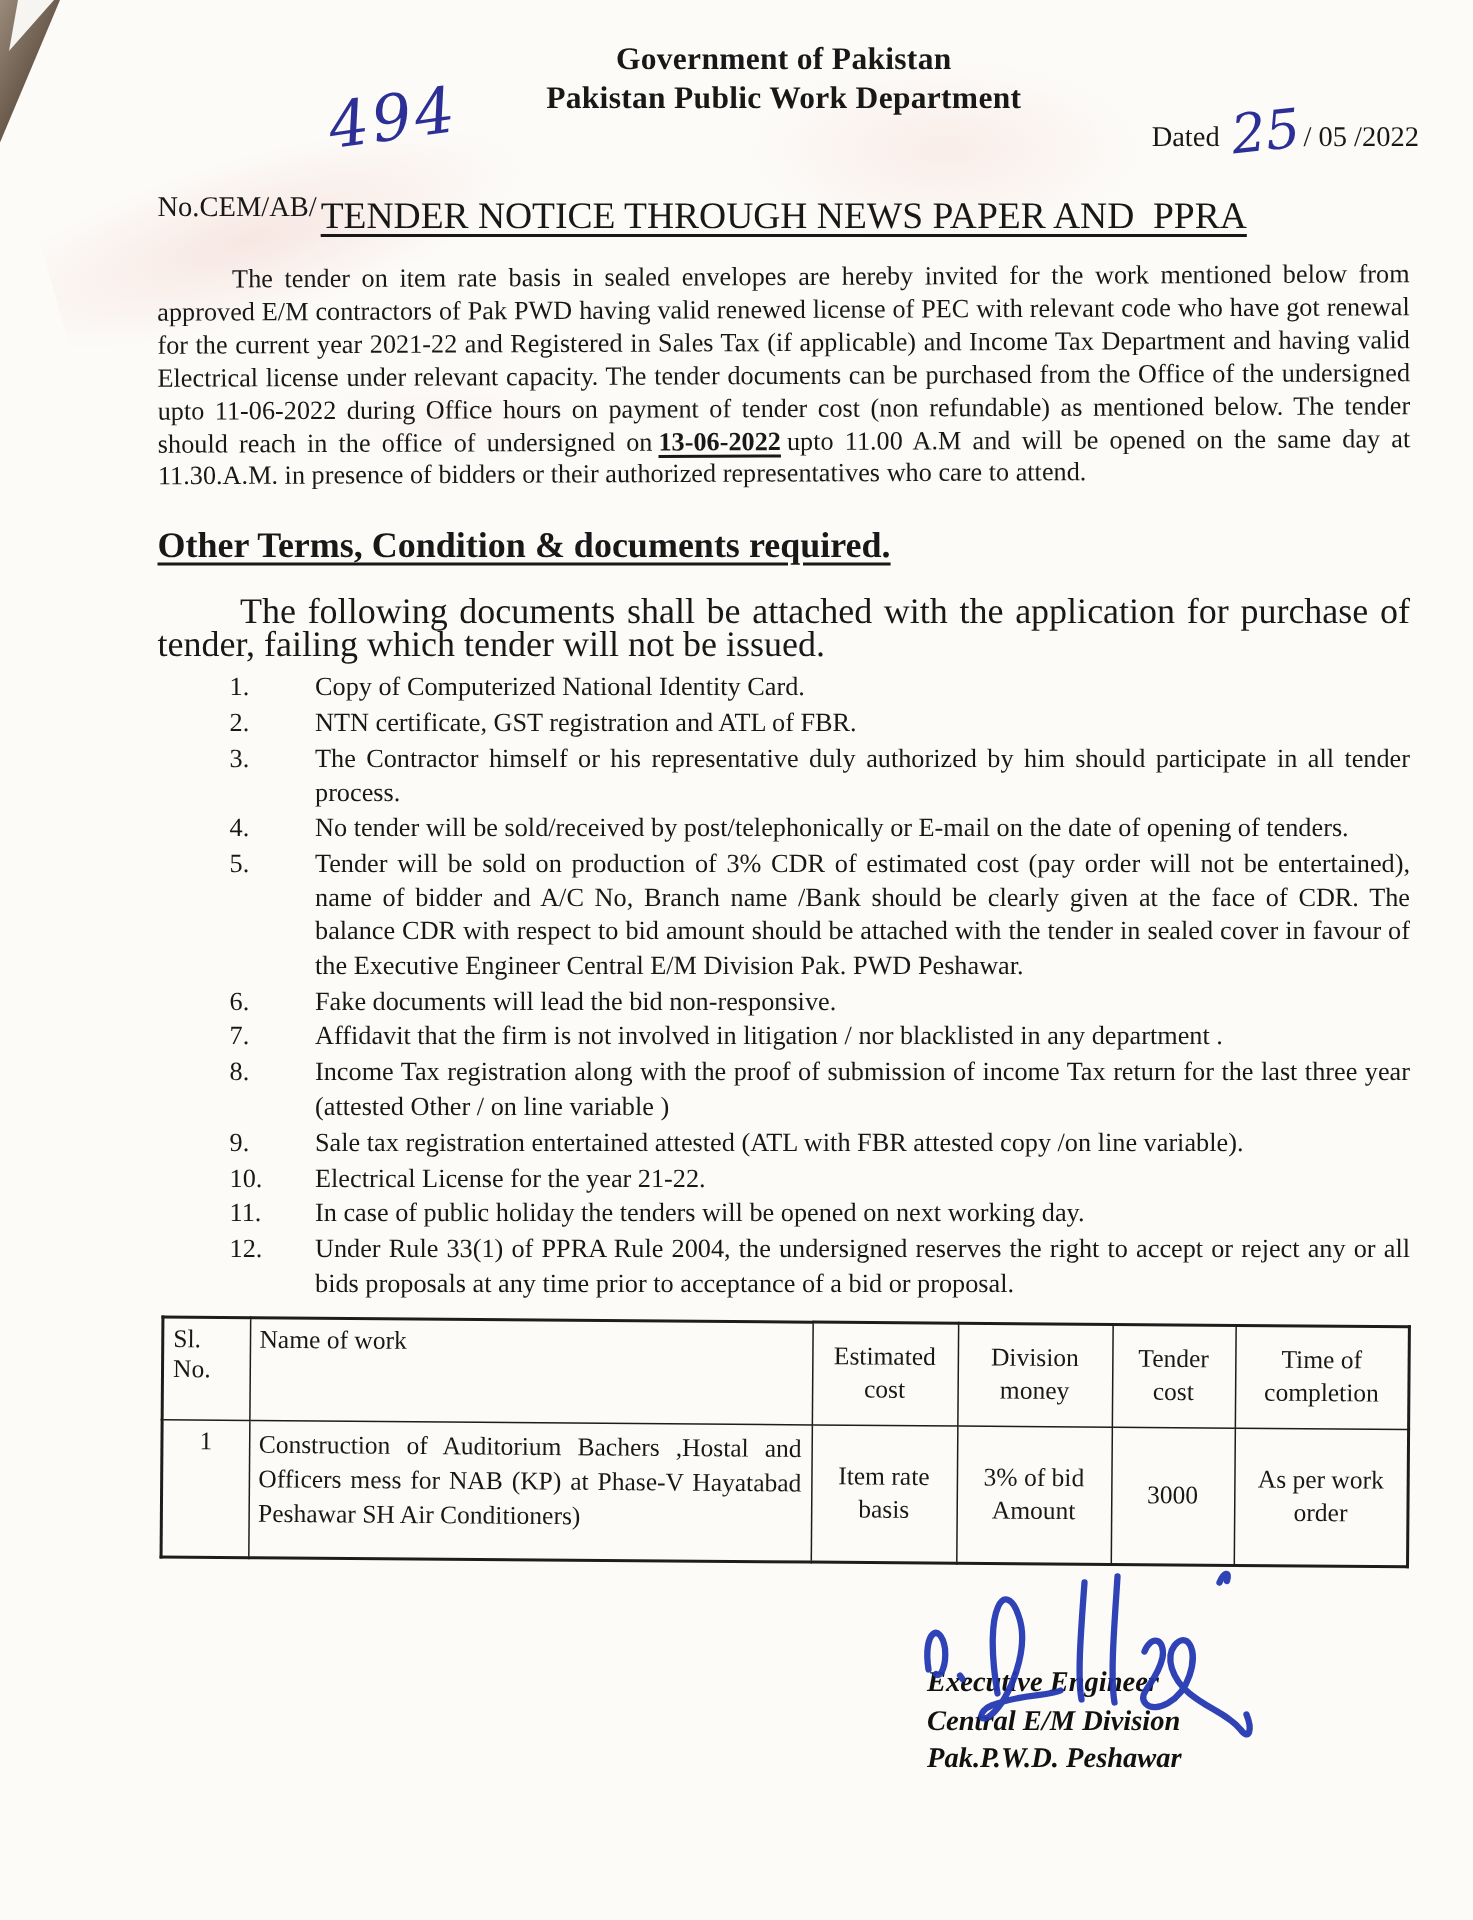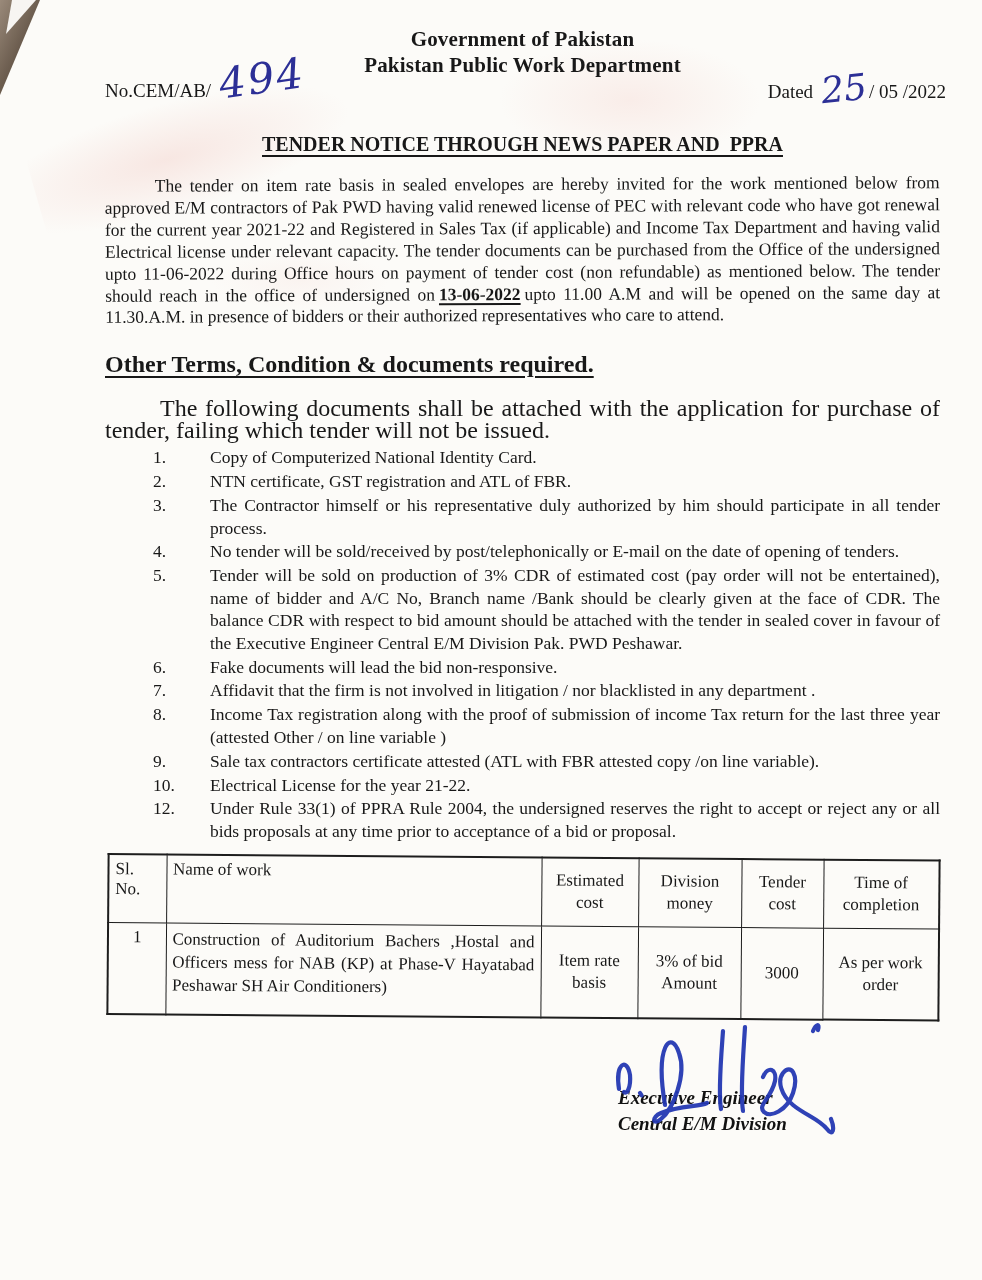--- a/index.html
+++ b/index.html
@@ -27,30 +27,30 @@
   .smudge2{left:490px;top:35px;width:280px;height:130px;
     background:radial-gradient(ellipse,rgba(245,217,211,0.42),rgba(245,217,211,0) 66%);}
   .smudge3{left:210px;top:250px;width:180px;height:60px;
     background:radial-gradient(ellipse,rgba(246,226,221,0.30),rgba(246,226,221,0) 70%);}
 
   .content{position:relative;padding:26px 42px 0 105px;}
 
   .org-line{font-weight:bold;text-align:center;font-size:21px;line-height:26px;letter-spacing:0.2px;}
   .ref-date-row{display:flex;justify-content:space-between;align-items:flex-start;height:34px;margin-top:0;}
   .ref-group{display:flex;align-items:flex-start;}
-  .ref-label{font-size:19px;line-height:26px;}
+  .ref-label{font-size:19px;line-height:26px;margin-top:48px;}
   .hand{font-style:italic;color:#2c2f96;font-family:"DejaVu Serif",serif;}
   .ref-number{font-size:42px;line-height:30px;transform:rotate(-8deg);display:inline-block;margin:-14px 0 0 8px;letter-spacing:2px;}
   .date-group{display:flex;align-items:center;margin-right:-6px;}
   .date-label{font-size:19px;line-height:28px;}
   .date-day{font-size:36px;line-height:24px;transform:rotate(-6deg);display:inline-block;margin:-6px 2px 0 8px;}
   .date-rest{font-size:19px;line-height:28px;}
 
   .notice-title{
-    margin-top:20px;text-align:center;font-weight:bold;font-size:20px;line-height:25px;
+    margin-top:20px;text-align:center;font-weight:normal;font-size:25px;line-height:25px;
     white-space:pre;
   }
   .notice-title span{text-decoration:underline;text-decoration-thickness:2px;text-underline-offset:4px;}
 
   .intro{
     margin:17px 0 0 0;font-size:17.5px;line-height:21.9px;text-align:justify;
     text-indent:50px;transform:rotate(-0.25deg);
   }
   .bold-underline{font-weight:bold;text-decoration:underline;text-decoration-thickness:2px;text-underline-offset:3px;padding:0 4px;}
 
@@ -153,25 +153,29 @@
       <div class="req-item">
           <span class="req-num">7.</span>
           <span class="req-text">Affidavit that the firm is not involved in litigation / nor blacklisted in any department .</span>
         </div>
       <div class="req-item">
           <span class="req-num">8.</span>
           <span class="req-text">Income Tax registration  along with the proof of submission of income Tax return for the last three year (attested Other / on line variable )</span>
         </div>
       <div class="req-item">
           <span class="req-num">9.</span>
-          <span class="req-text">Sale tax contractors certificate attested (ATL with FBR attested copy /on line variable).</span>
+          <span class="req-text">Sale tax registration entertained attested (ATL with FBR attested copy /on line variable).</span>
         </div>
       <div class="req-item">
           <span class="req-num">10.</span>
           <span class="req-text">Electrical License for the year 21-22.</span>
+        </div>
+      <div class="req-item">
+          <span class="req-num">11.</span>
+          <span class="req-text">In case of public holiday the tenders will be opened on next working day.</span>
         </div>
       <div class="req-item">
           <span class="req-num">12.</span>
           <span class="req-text">Under Rule 33(1) of PPRA Rule 2004, the undersigned reserves the right to accept or reject any or all bids proposals at any time prior to acceptance of a bid or proposal.</span>
         </div>
     </div>
 
     <table class="work-table">
       <colgroup>
         <col style="width:58px">
@@ -208,16 +212,17 @@
         <path d="M33,76 l1.6,2.4"></path>
         <path d="M58,88 C48,28 64,12 72,36 C80,58 66,92 54,102 C46,109 44,100 54,96 C74,88 92,90 100,86"></path>
         <path d="M116,14 C114,42 111,76 114,92"></path>
         <path d="M138,10 C136,42 133,76 136,94"></path>
         <path d="M156,60 C161,48 170,52 168,64 C164,82 150,88 157,95 C163,101 180,94 186,76 C192,58 184,46 176,56 C170,64 174,78 186,88 C198,98 212,102 220,112 C226,120 228,112 224,102"></path>
         <path d="M206,14 C209,7 213,6 211,13"></path>
       </svg>
       <div class="sig-block">
         <div>Executive Engineer</div>
         <div>Central E/M Division</div>
+        <div>Pak.P.W.D. Peshawar</div>
       </div>
     </div>
   </div>
 </div>
 
 </body></html>

